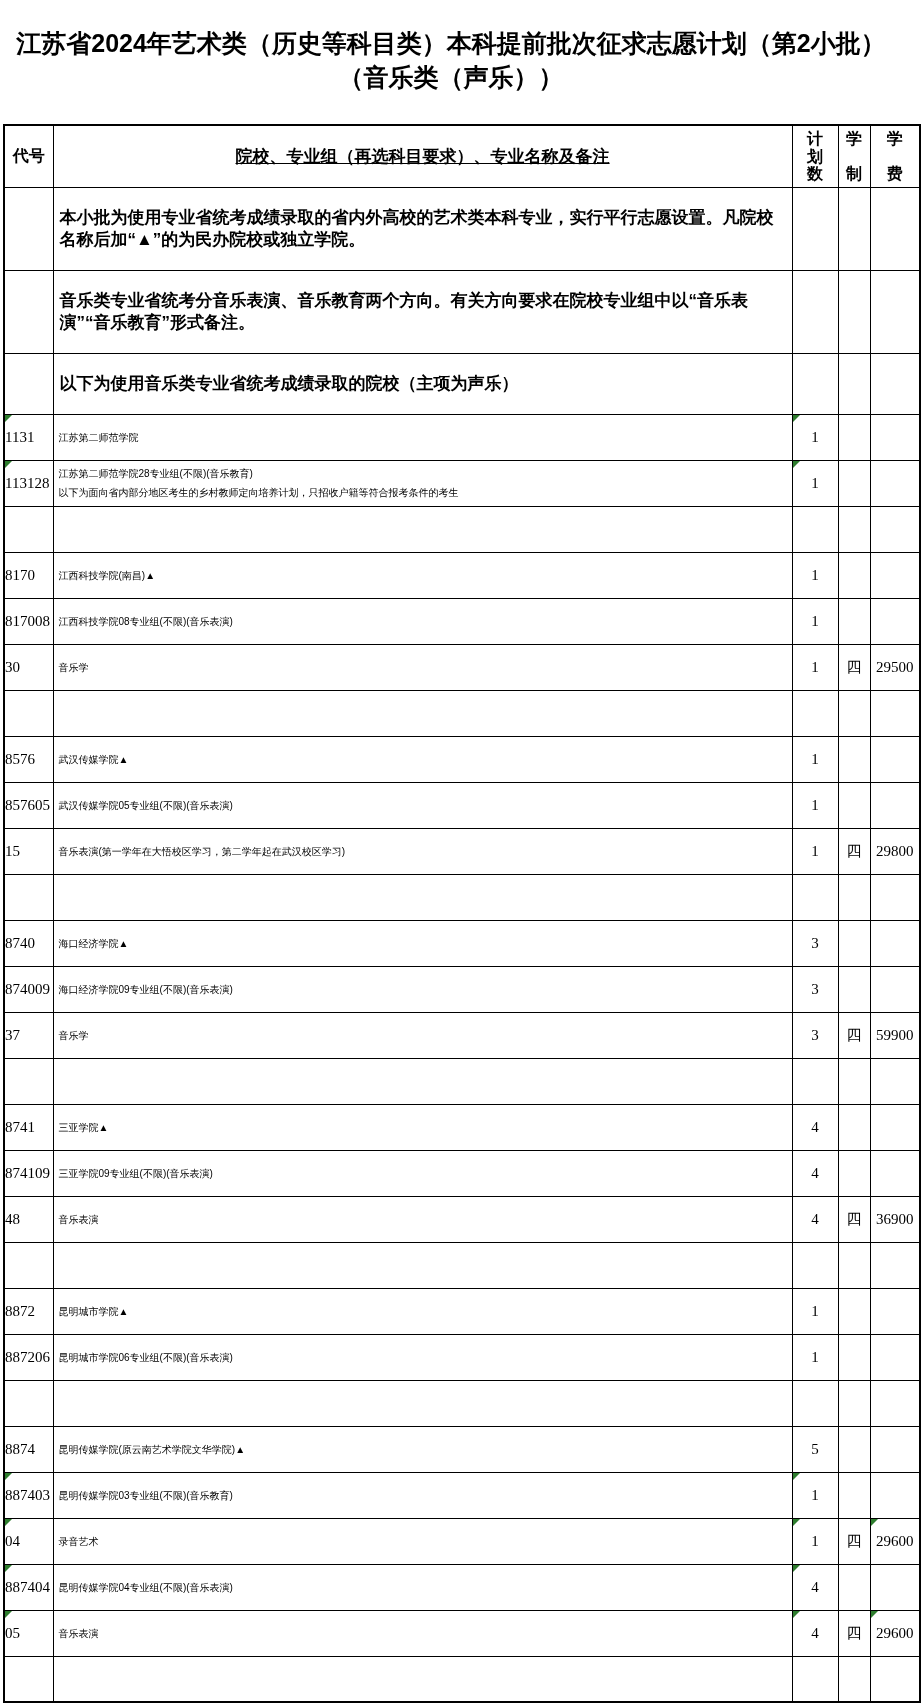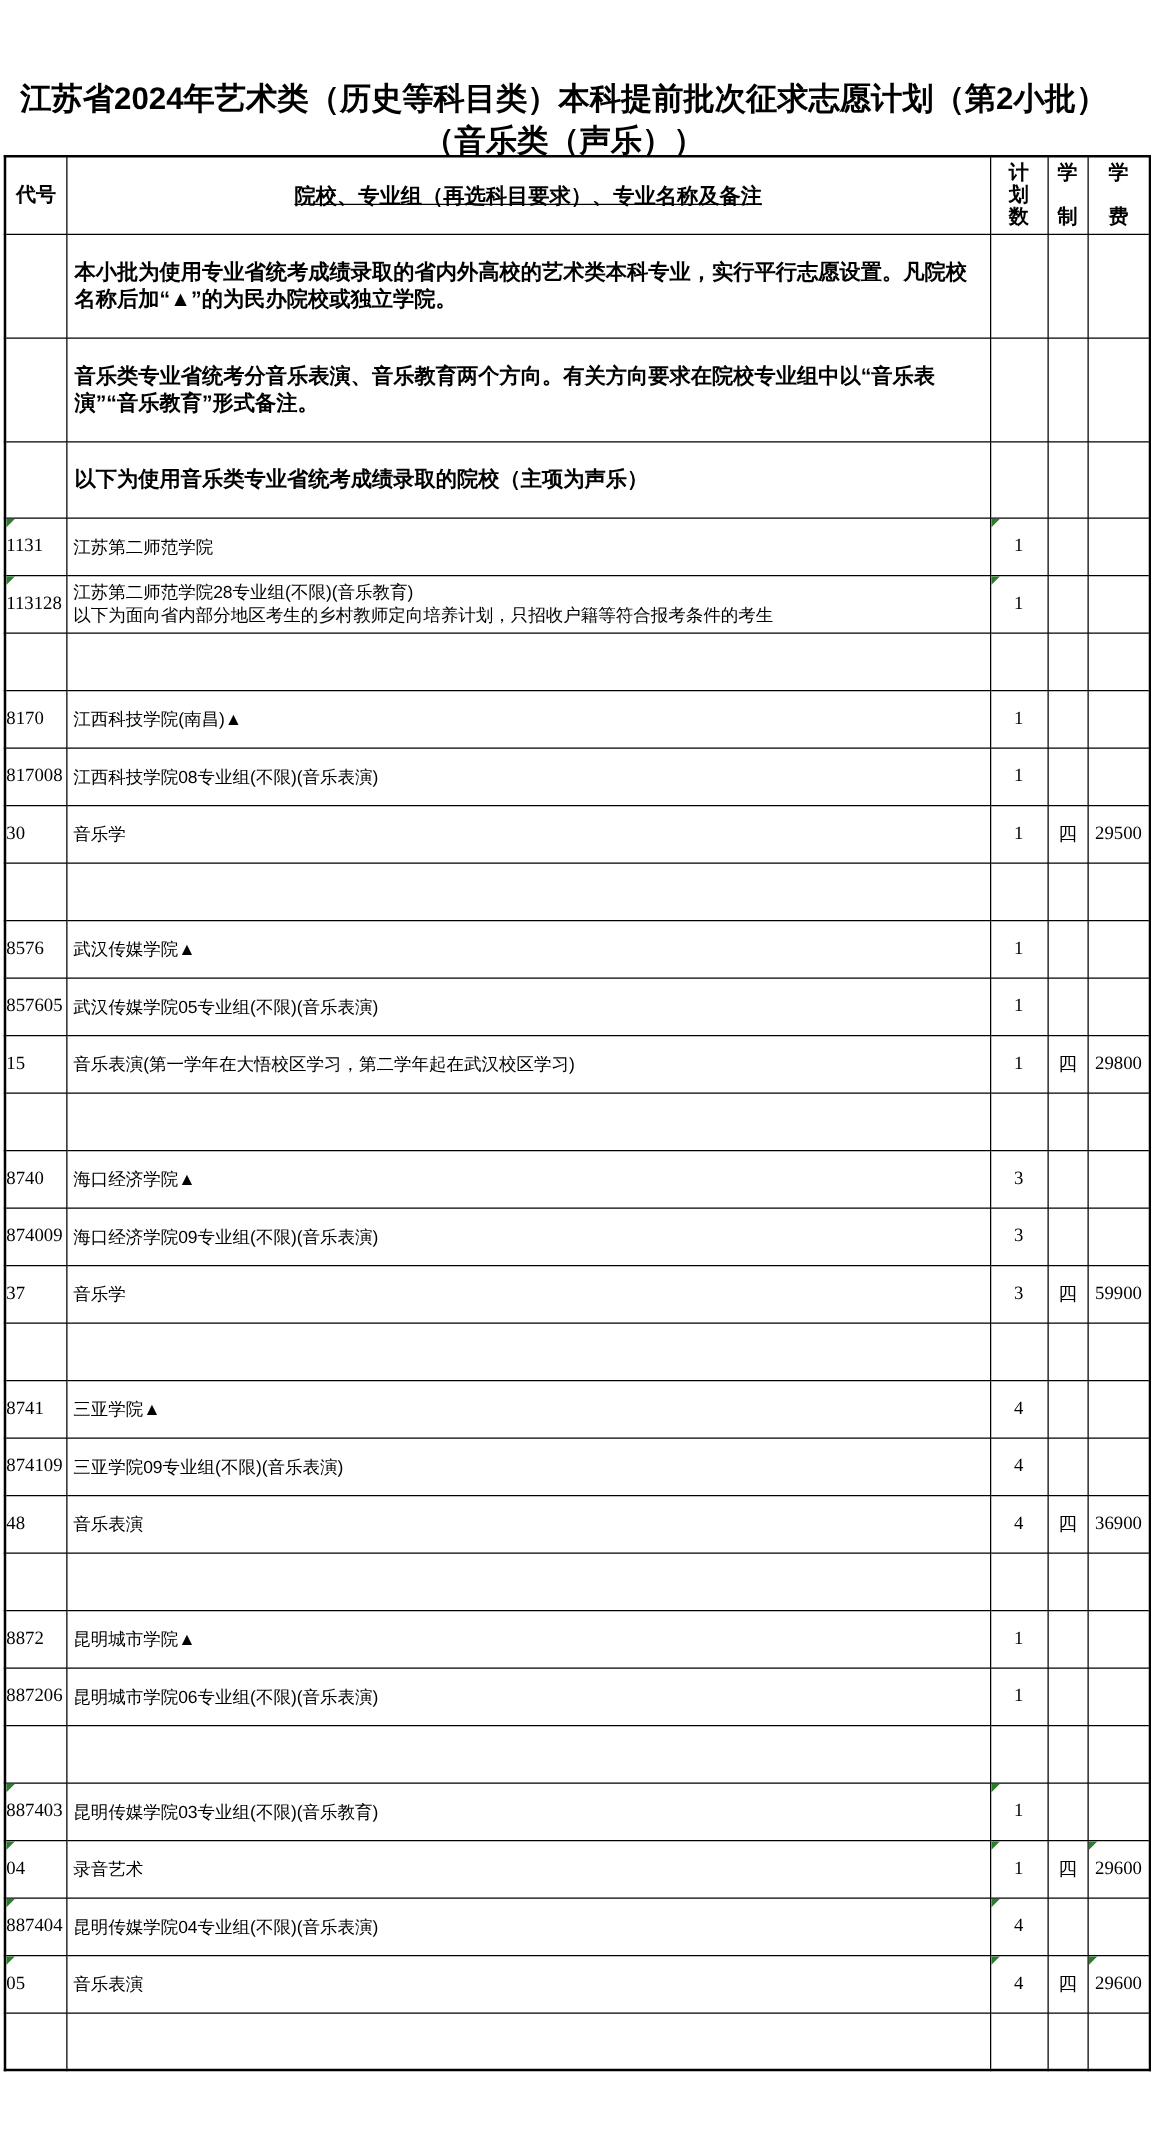--- a/index.html
+++ b/index.html
@@ -3,21 +3,21 @@
 <meta charset="utf-8">
 <style>
   html,body{margin:0;padding:0;}
   body{
     width:921px;height:1705px;overflow:hidden;position:relative;
     background:#ffffff;color:#000;
     font-family:"Liberation Sans","DejaVu Sans",sans-serif;
   }
   .page-title{
     position:absolute;top:26px;left:0;width:902px;
-    text-align:center;font-weight:bold;font-size:25px;line-height:34px;margin-top:36px;
+    text-align:center;font-weight:bold;font-size:25px;line-height:34px;
   }
   table.plan{
     position:absolute;top:124px;left:3px;width:916px;
     border-collapse:collapse;table-layout:fixed;
     border:2px solid #000;
   }
   col.c-code{width:49px;}
   col.c-info{width:739px;}
   col.c-plan{width:46px;}
   col.c-years{width:32px;}
@@ -31,21 +31,21 @@
   th.info-h{font-size:17px;text-decoration:underline;}
   .vstack{
     display:flex;flex-direction:column;justify-content:space-between;
     align-items:center;height:52px;padding:2px 0;margin:0 auto;
   }
   .vstack span{display:block;line-height:17px;}
   tr.row{height:46px;}
   td.code{
     font-family:"Liberation Serif","DejaVu Serif",serif;font-size:15px;
   }
-  td.info{text-align:left;padding:2px 5px;font-size:14px;line-height:19px;}
+  td.info{text-align:left;padding:2px 5px;font-size:10px;line-height:19px;}
   td.num{
     text-align:center;
     font-family:"Liberation Serif","DejaVu Serif",serif;font-size:15px;
   }
   td.years{text-align:center;font-size:15px;font-family:"Liberation Sans","DejaVu Sans",sans-serif;}
   tr.note td.info{font-weight:bold;font-size:17px;line-height:22px;padding:19px 6px;}
   .sub{font-size:13px;line-height:17px;}
   .tri{
     position:absolute;top:0;left:0;width:0;height:0;
     border-top:7px solid #2e7d2e;border-right:7px solid transparent;
@@ -307,20 +307,29 @@
       <tr class="row">
         <td class="code"></td>
         <td class="info">
           <div></div>
         </td>
         <td class="num"></td>
         <td class="years"></td>
         <td class="num"></td>
       </tr>
       <tr class="row">
+        <td class="code">8874</td>
+        <td class="info">
+          <div>昆明传媒学院(原云南艺术学院文华学院)▲</div>
+        </td>
+        <td class="num">5</td>
+        <td class="years"></td>
+        <td class="num"></td>
+      </tr>
+      <tr class="row">
         <td class="code"><div class="tri"></div>887403</td>
         <td class="info">
           <div>昆明传媒学院03专业组(不限)(音乐教育)</div>
         </td>
         <td class="num"><div class="tri"></div>1</td>
         <td class="years"></td>
         <td class="num"></td>
       </tr>
       <tr class="row">
         <td class="code"><div class="tri"></div>04</td>

